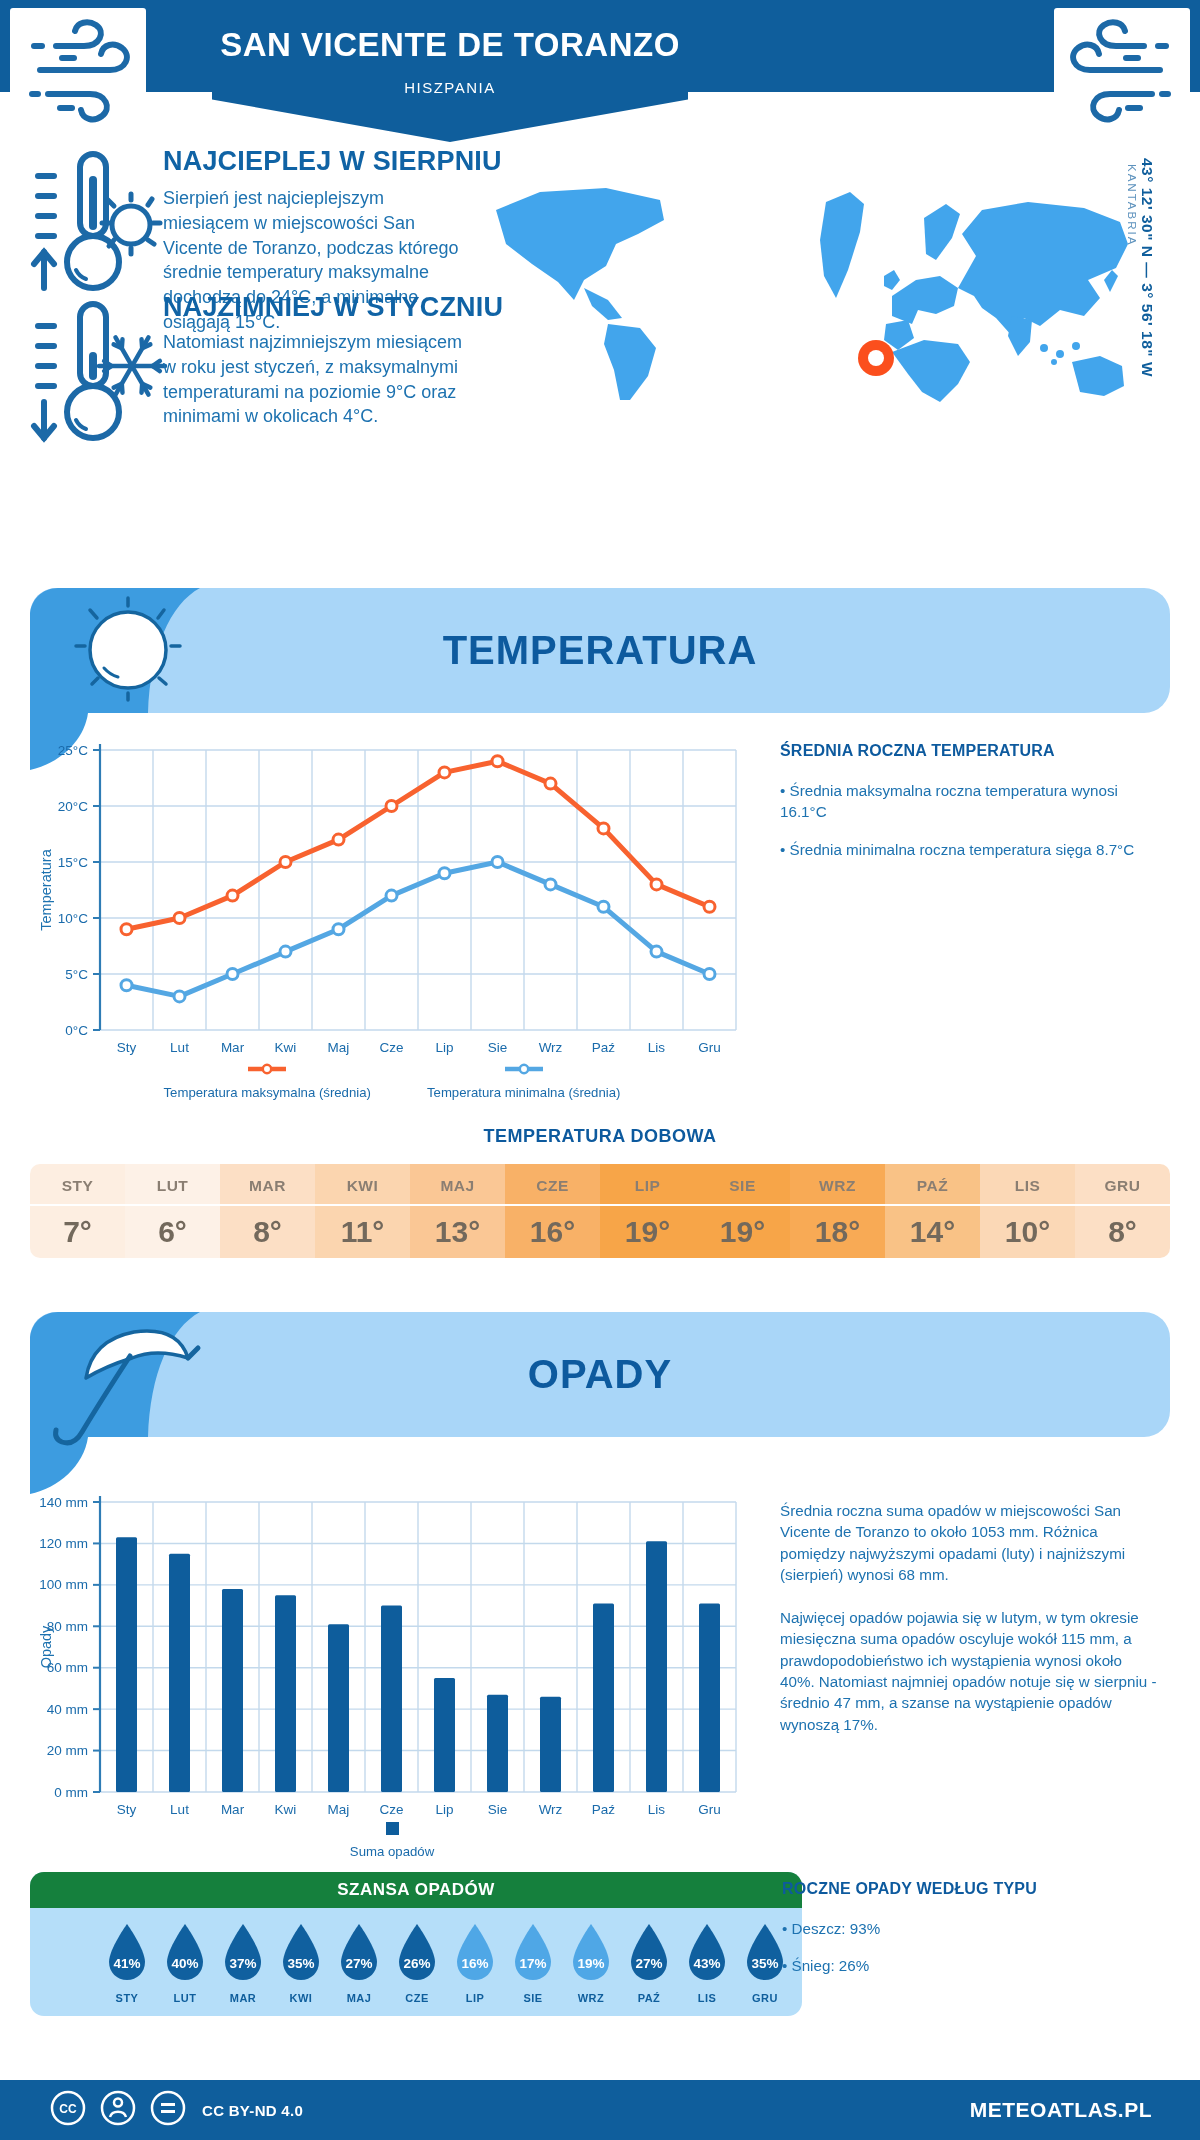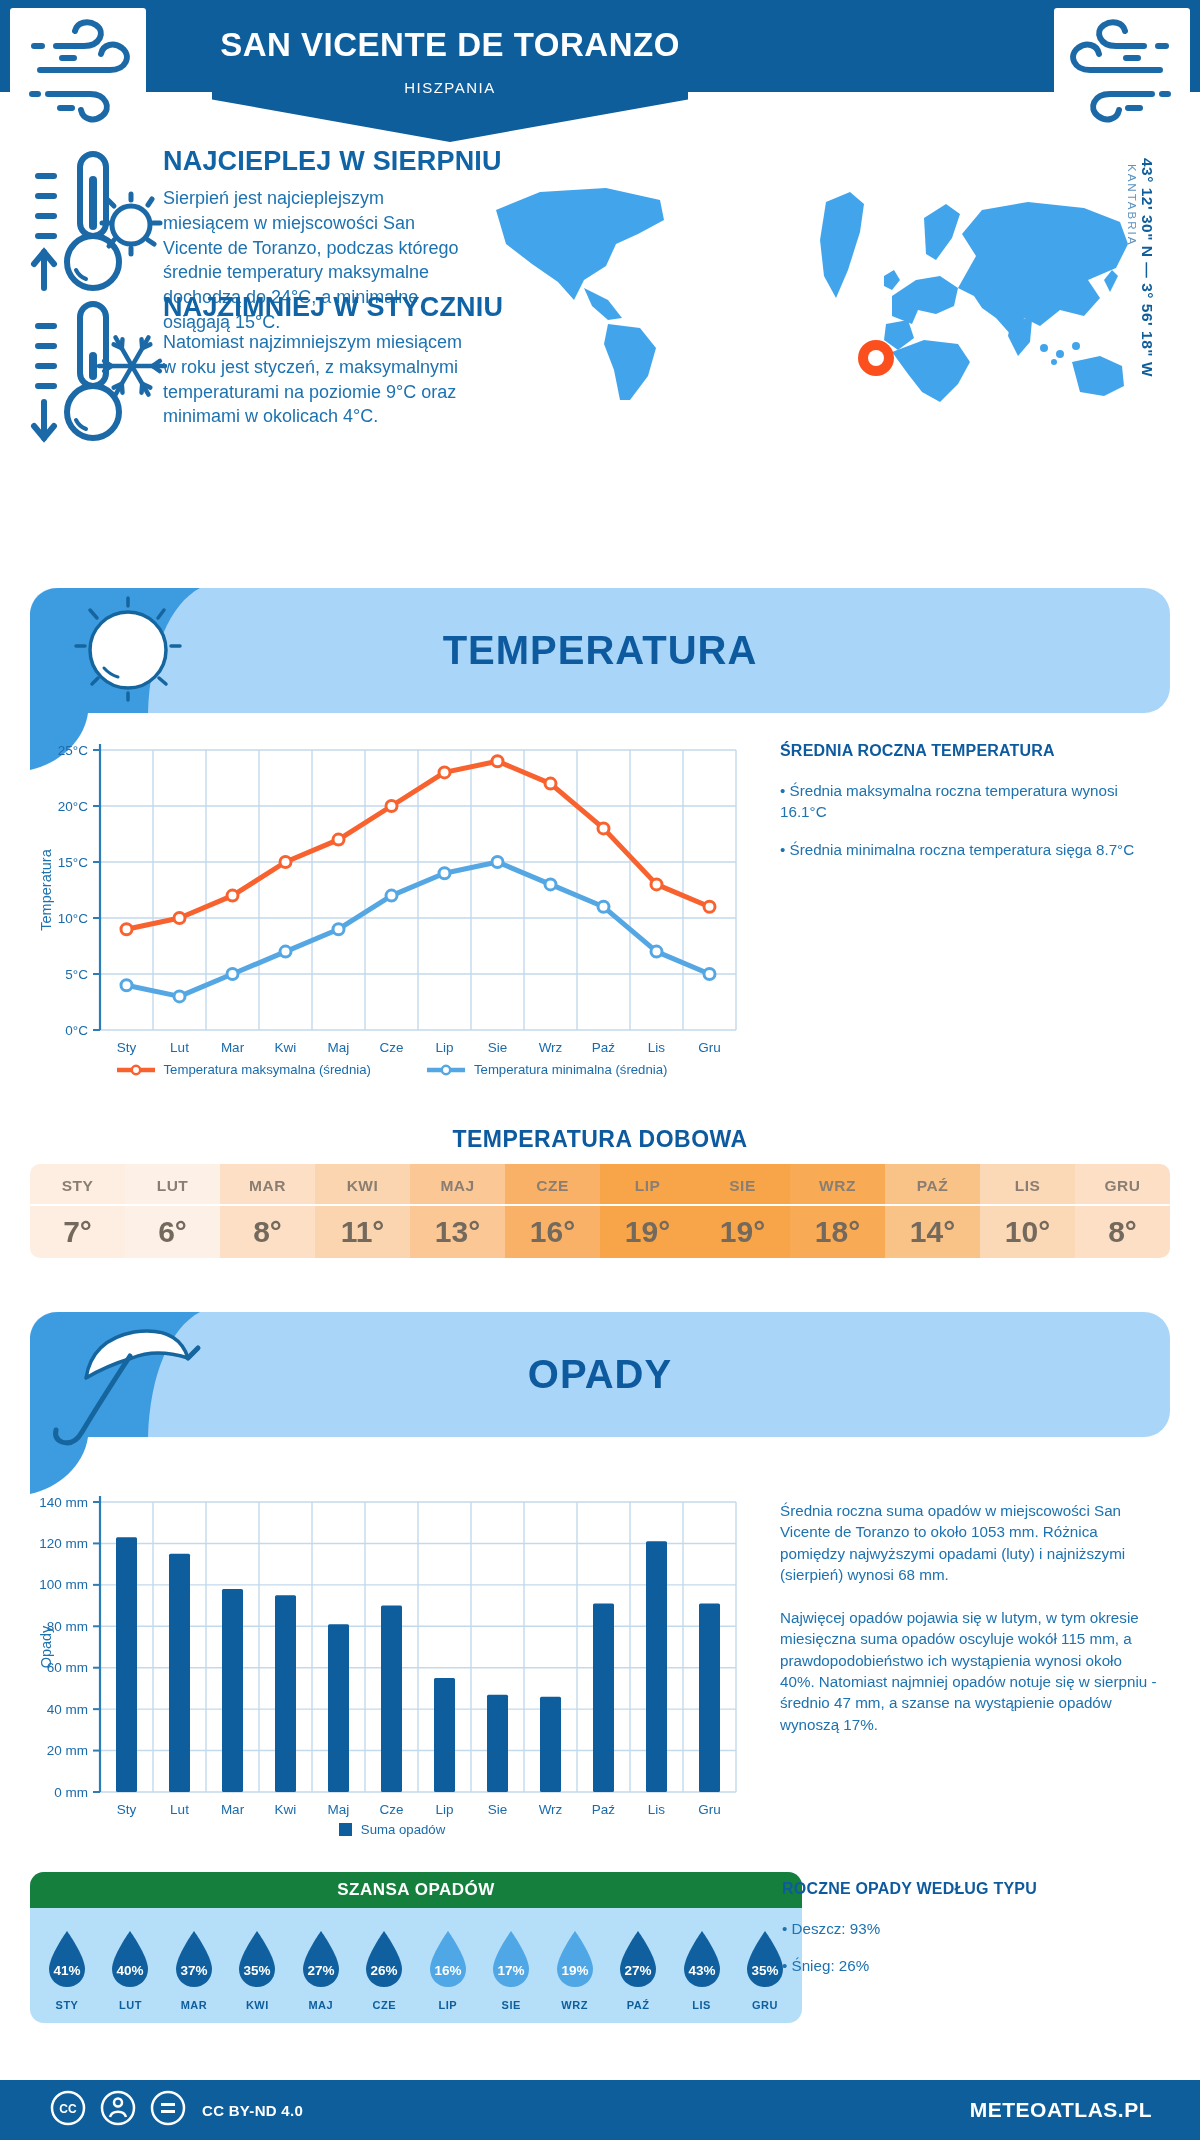--- a/index.html
+++ b/index.html
@@ -31,38 +31,38 @@
   .band{width:1140px;height:125px;background:#a9d6f8;border-radius:26px;}
   .band-title{width:1140px;text-align:center;line-height:125px;font-size:40px;font-weight:bold;
     color:#0d5a9e;letter-spacing:1px;}
 
   
   .panel-heading{font-size:16px;font-weight:bold;color:#0d5a9e;letter-spacing:.2px;}
   .panel-text{font-size:15.2px;line-height:1.4;color:#1d72b0;}
   .panel-text p{margin:0 0 16px 0;}
 
   
-  .daily-title{width:1140px;text-align:center;font-size:23px;font-weight:bold;color:#0d5a9e;letter-spacing:.5px;}
+  .daily-title{width:1140px;text-align:center;font-size:18px;font-weight:bold;color:#0d5a9e;letter-spacing:.5px;}
   #daily-table{left:30px;top:1164px;width:1140px;display:flex;}
   .day-col{flex:1;text-align:center;}
   .day-col .m{display:block;height:40px;line-height:44px;font-size:15.5px;font-weight:bold;color:#8a7e72;
     border-bottom:2px solid #fff;letter-spacing:.5px;}
   .day-col .v{display:block;height:52px;line-height:52px;font-size:30px;font-weight:bold;color:#73695c;}
   .day-col:first-child{border-radius:10px 0 0 10px;}
   .day-col:last-child{border-radius:0 10px 10px 0;}
 
   
   .chart-legend{display:flex;justify-content:center;gap:56px;align-items:center;}
-  .legend-item{display:flex;align-items:center;gap:9px;font-size:13.2px;color:#1a6bab;}
+  .legend-item{display:flex;align-items:center;gap:9px;font-size:13.2px;color:#1a6bab;flex-direction:column;}
 
   
   .chance-panel{left:30px;top:1872px;width:772px;background:#b5def9;border-radius:14px;}
   .chance-header{height:36px;background:#15803d;border-radius:14px 14px 0 0;color:#fff;
     font-size:17px;font-weight:bold;text-align:center;line-height:36px;letter-spacing:.5px;}
-  .chance-body{display:flex;justify-content:space-between;padding:21px 8px 12px 8px;}
+  .chance-body{display:flex;justify-content:flex-end;padding:14px 8px 12px 8px;}
   .drop-item{width:58px;text-align:center;}
   .drop-item .mon{margin-top:6px;font-size:11px;font-weight:bold;color:#0f5e9c;letter-spacing:.5px;}
 
   
   .footer{left:0;top:2080px;width:1200px;height:60px;background:#0f5e9c;display:flex;
     align-items:center;padding:0 48px;box-sizing:border-box;}
   .footer-icons{display:flex;gap:10px;align-items:center;}
   .footer-license{margin-left:14px;color:#fff;font-weight:bold;font-size:15px;letter-spacing:.3px;}
   .footer-site{margin-left:auto;color:#fff;font-weight:bold;font-size:21px;letter-spacing:.5px;}
 </style>

